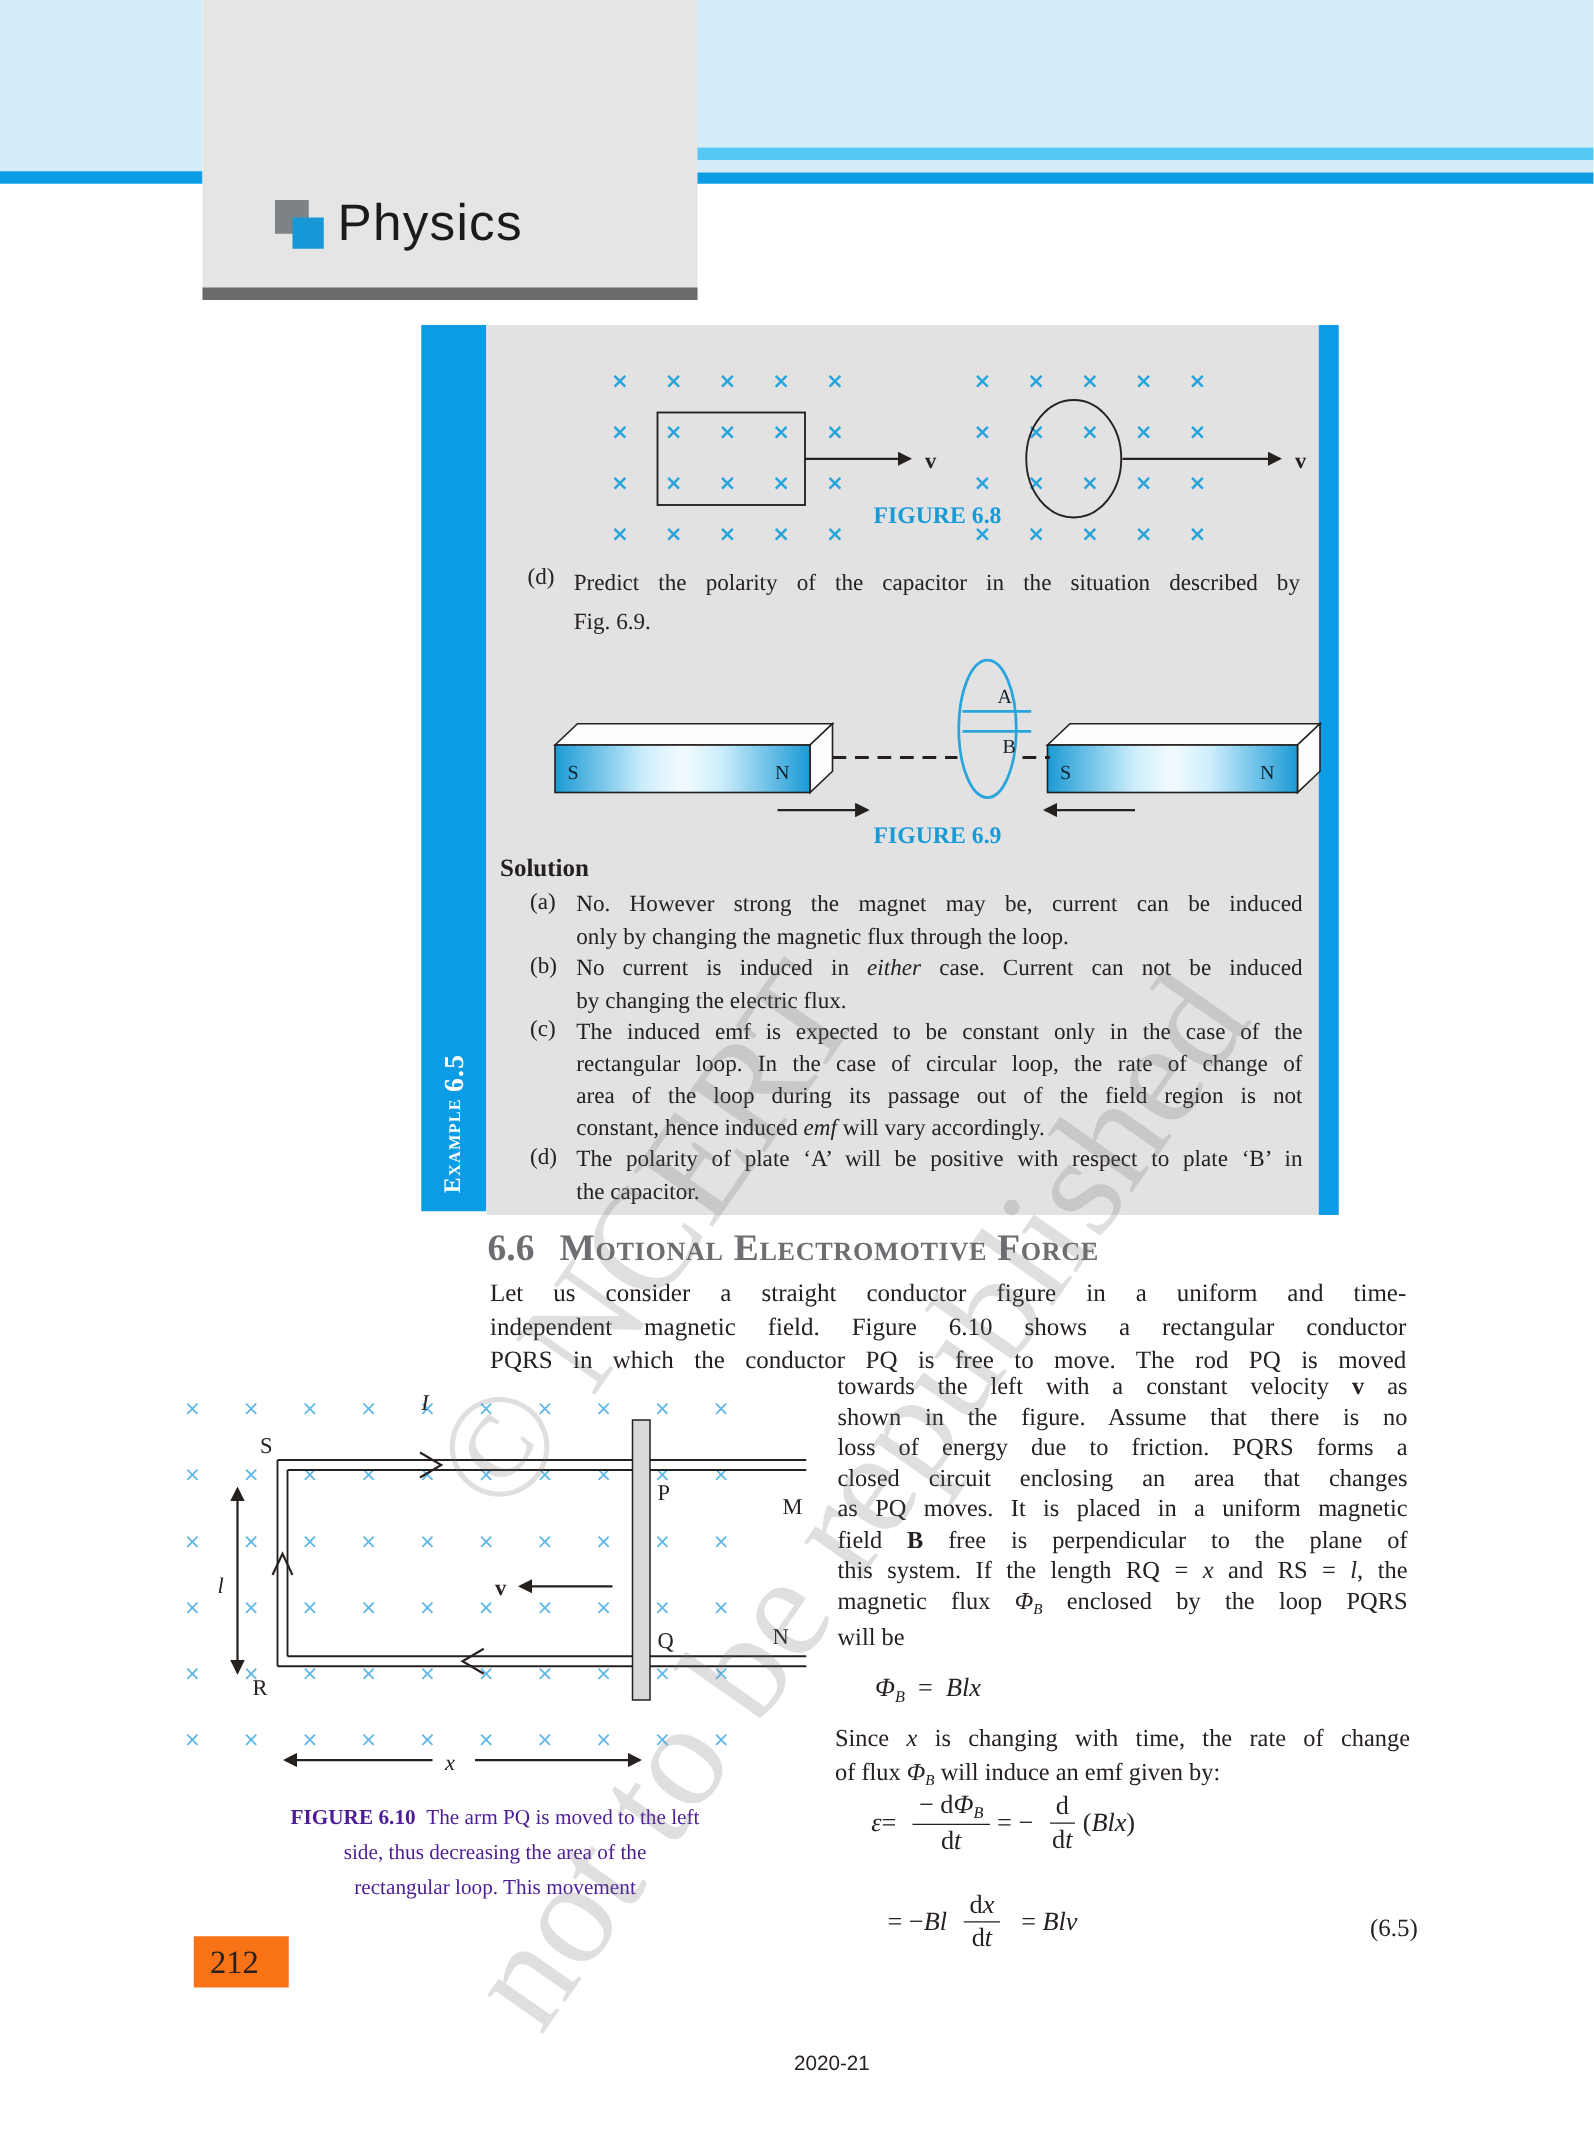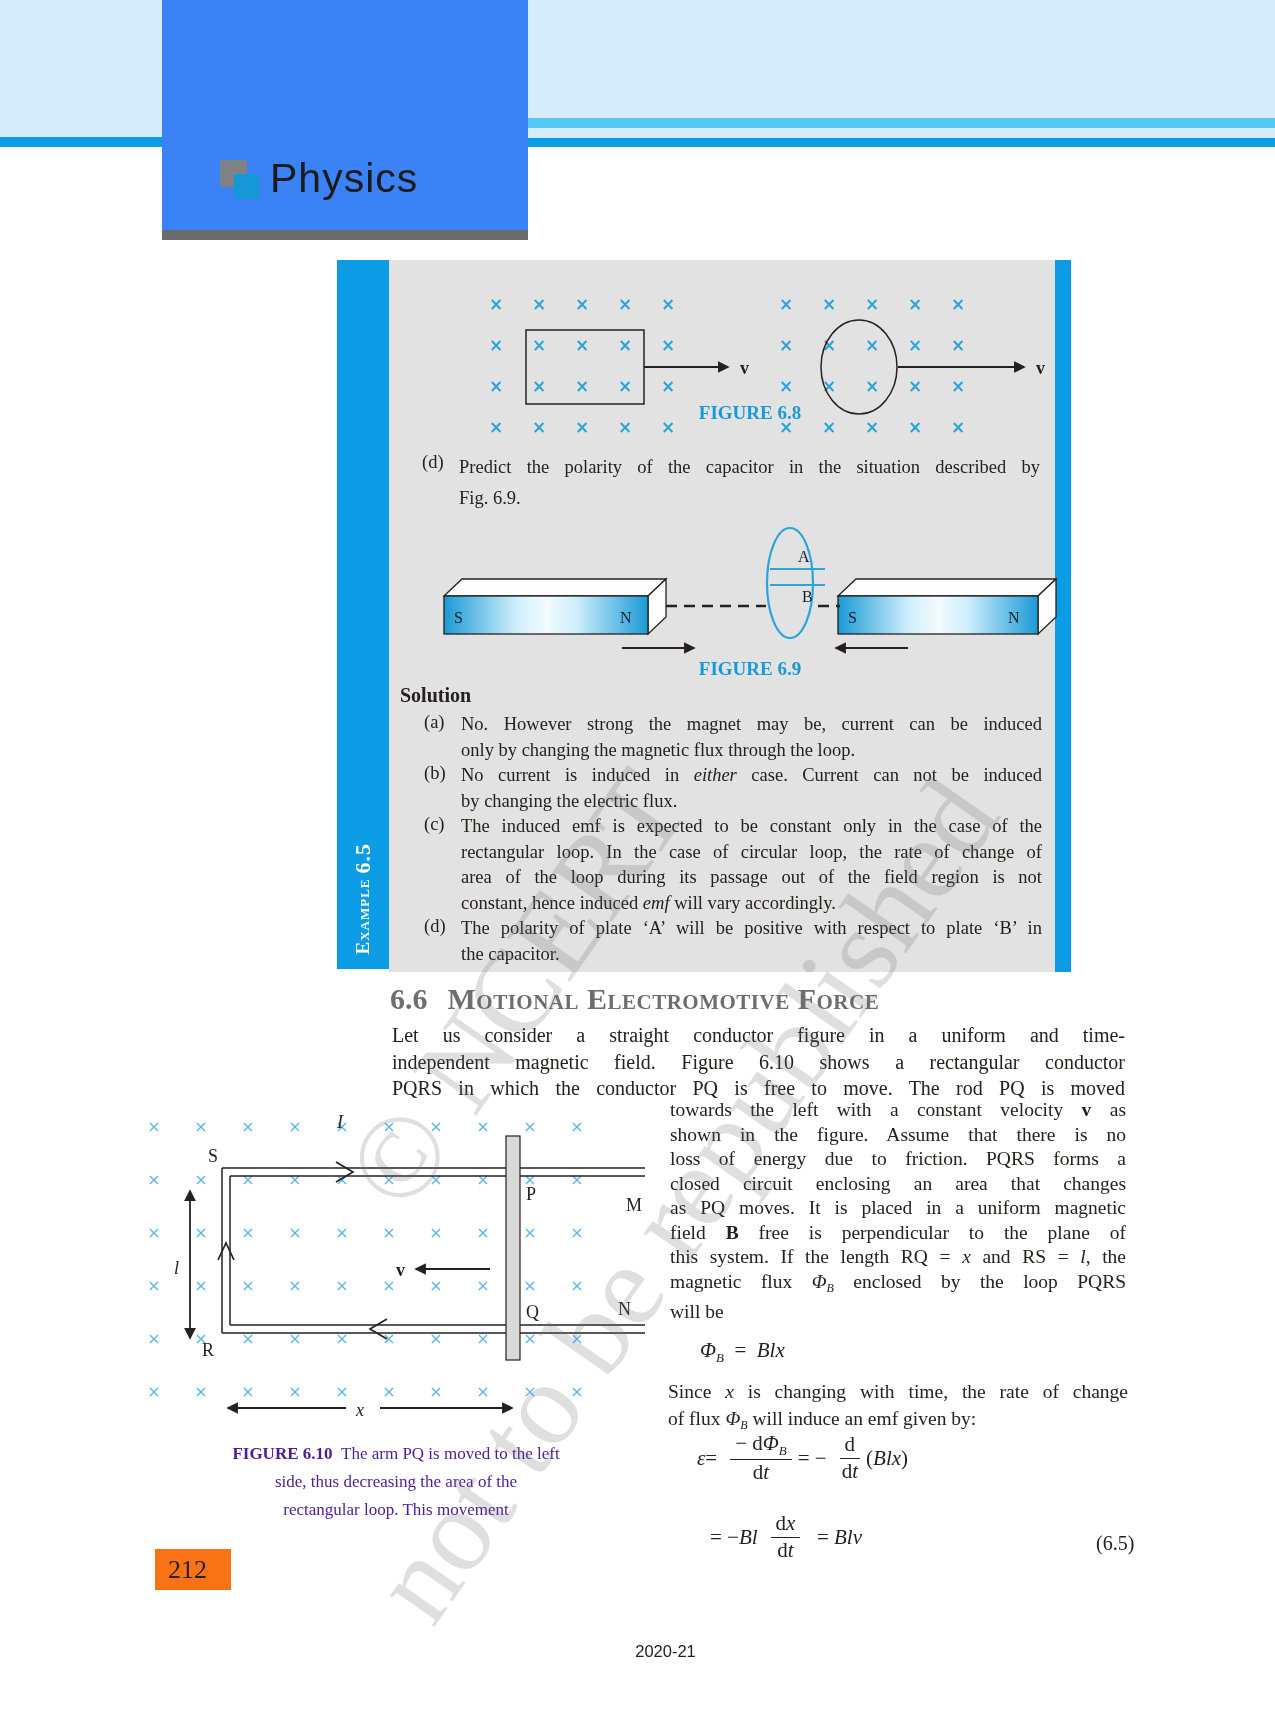--- a/index.html
+++ b/index.html
@@ -10,21 +10,21 @@
   .crop-v{position:absolute;left:36px;top:0;width:2px;height:27px;background:#333;}
   .crop-h{position:absolute;left:0;top:36px;width:28px;height:2px;background:#333;}
 
   
   .hdr-blue-left{position:absolute;left:0;top:0;width:162px;height:137px;background:#d5edfb;}
   .hdr-bar-left{position:absolute;left:0;top:137px;width:162px;height:10px;background:#0c9ce6;}
   .hdr-blue-right{position:absolute;left:528px;top:0;width:747px;height:118px;background:#d5edfb;}
   .hdr-stripe{position:absolute;left:528px;top:118px;width:747px;height:10px;background:#55c8f4;}
   .hdr-blue-right2{position:absolute;left:528px;top:128px;width:747px;height:10px;background:#d5edfb;}
   .hdr-bar-right{position:absolute;left:528px;top:138px;width:747px;height:9px;background:#0c9ce6;}
-  .graybox{position:absolute;left:162px;top:0;width:366px;height:230px;background:#3b82f6;
+  .graybox{position:absolute;left:162px;top:0;width:396px;height:230px;background:#e5e5e5;
            border-bottom:10px solid #6a6b6d;}
   .logo-g{position:absolute;left:58px;top:160px;width:27px;height:27px;background:#7f8285;}
   .logo-b{position:absolute;left:72px;top:174px;width:25px;height:25px;background:#1598d5;}
   .hdr-title{position:absolute;left:108px;top:155px;font-family:"Liberation Sans",sans-serif;
              font-size:41px;color:#1b1b1c;letter-spacing:1px;}
 
   
   .ex-sidebar{position:absolute;left:337px;top:260px;width:52px;height:709px;background:#0c9ce6;
               display:flex;align-items:flex-end;justify-content:center;}
   .ex-label{writing-mode:vertical-rl;transform:rotate(180deg);color:#fff;margin-bottom:14px;letter-spacing:1px;}

